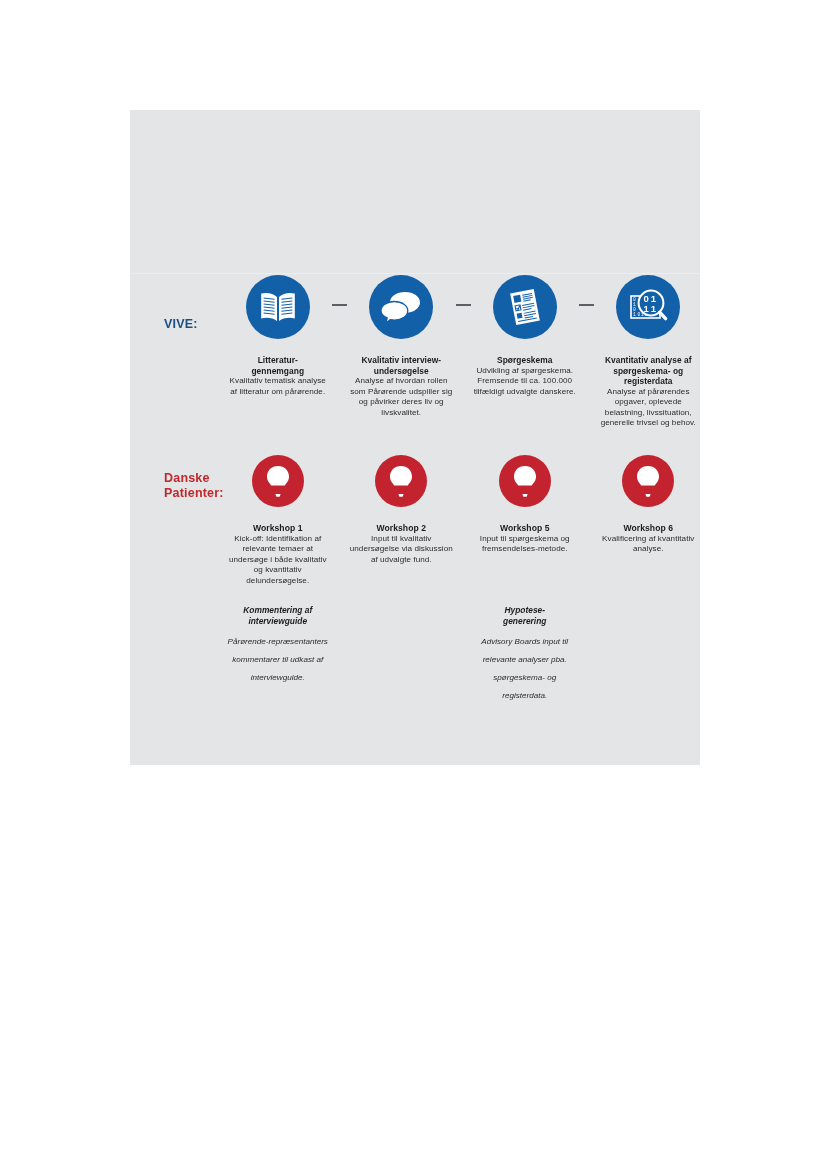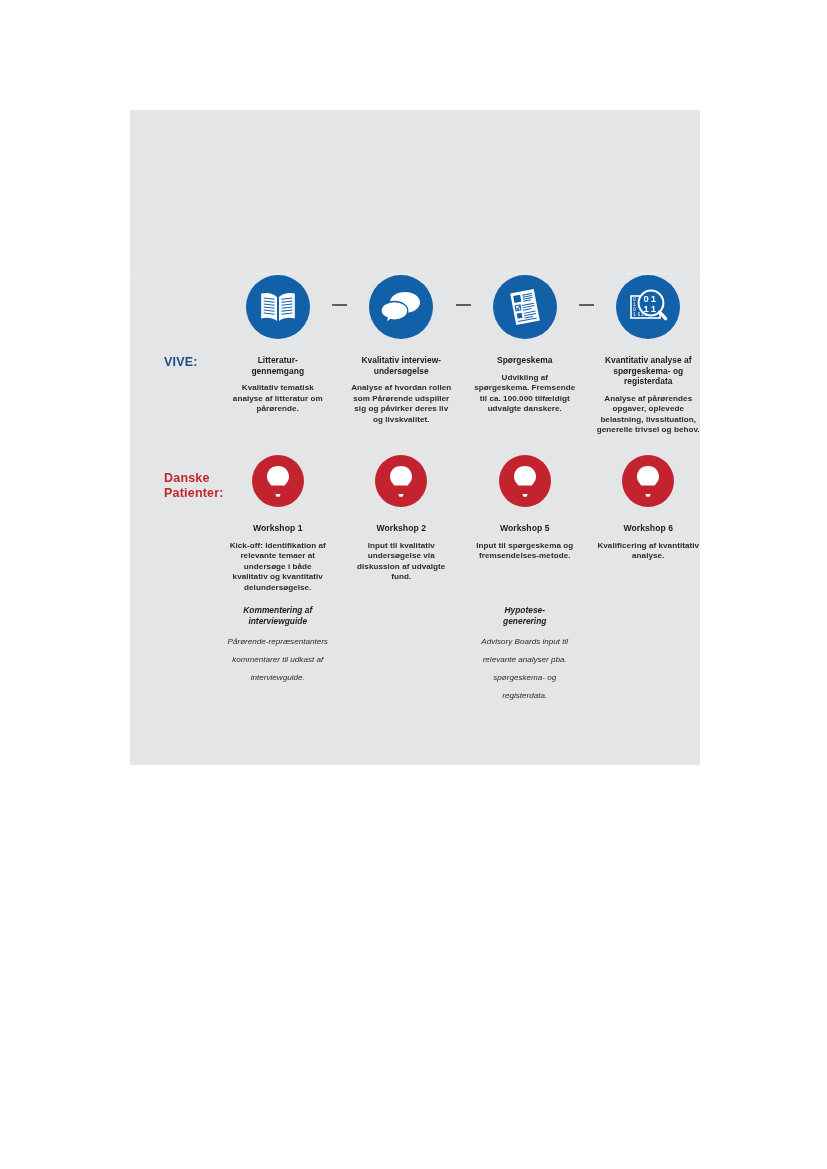--- a/index.html
+++ b/index.html
@@ -22,21 +22,21 @@
 
   
   .row{position:absolute;left:0;width:570px;}
   .row-vive{top:165px;}
   .row-dp{top:345px;}
 
   .row-label{
     position:absolute;left:34px;font-size:12.5px;font-weight:bold;
     letter-spacing:.2px;line-height:15px;
   }
-  .row-label.vive{top:42px;color:#1a4f83;margin-top:38px;}
+  .row-label.vive{top:42px;color:#1a4f83;}
   .row-label.dp{top:16px;color:#c1282d;}
 
   
   .strip{
     position:absolute;left:96px;top:0;width:474px;
     display:flex;align-items:flex-start;
   }
   .col{
     width:106px;display:flex;flex-direction:column;align-items:center;
     text-align:center;
@@ -58,23 +58,22 @@
   .circle.red{background:#c3232f;}
   .circle.sm{width:52px;height:52px;}
   .circle svg{display:block;}
 
   
   .ttl{
     margin-top:16px;font-size:8.4px;font-weight:bold;color:#1c1c1c;
     line-height:10.5px;letter-spacing:.05px;
   }
   .body{
-    margin-top:7px;font-size:8.1px;color:#2b2b2b;line-height:10.6px;
+    font-size:8.1px;color:#2b2b2b;line-height:10.6px;
     letter-spacing:.05px;
-    font-weight:bold;
   }
   .ttl.red-row{font-size:8.6px;}
 
   
   .row-sub{position:absolute;left:96px;top:495px;width:474px;display:flex;font-style:italic;}
   .subcol{width:106px;text-align:center;}
   .spacer{width:20px;flex:0 0 auto;}
   .sub-ttl{font-size:8.4px;font-weight:bold;color:#1c1c1c;line-height:10.5px;}
   .sub-body{margin-top:7px;font-size:8.1px;color:#2b2b2b;line-height:18px;}
 </style>

